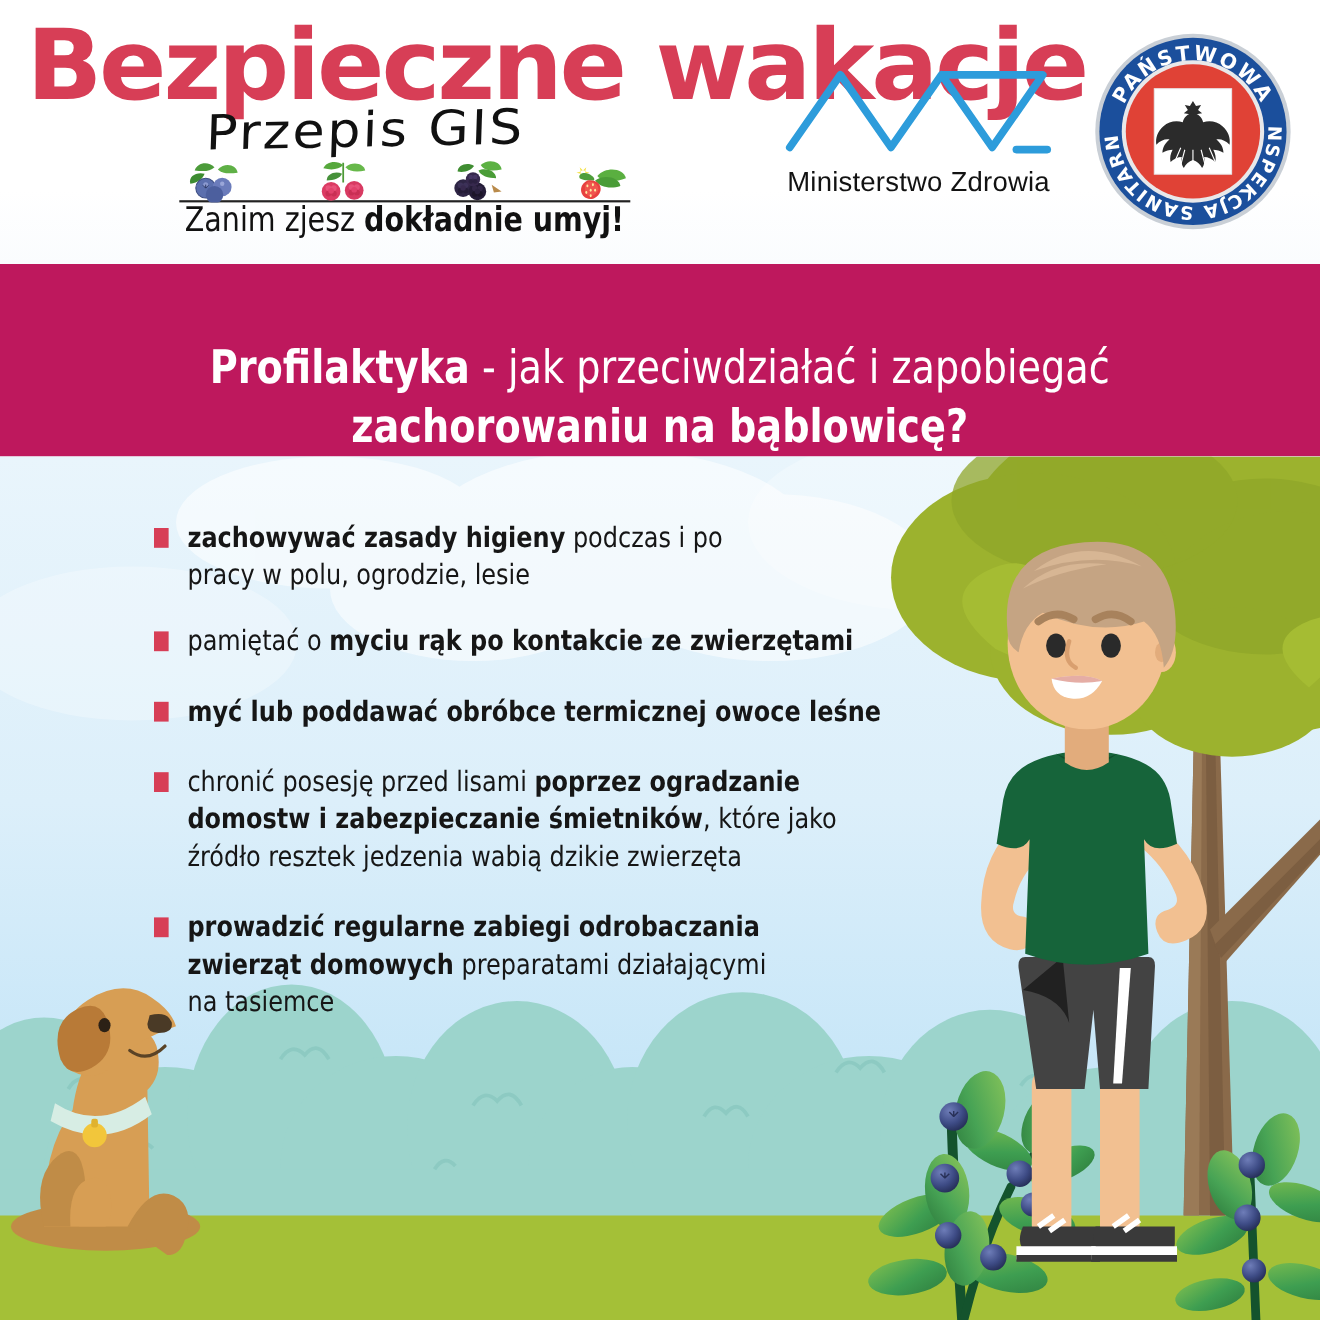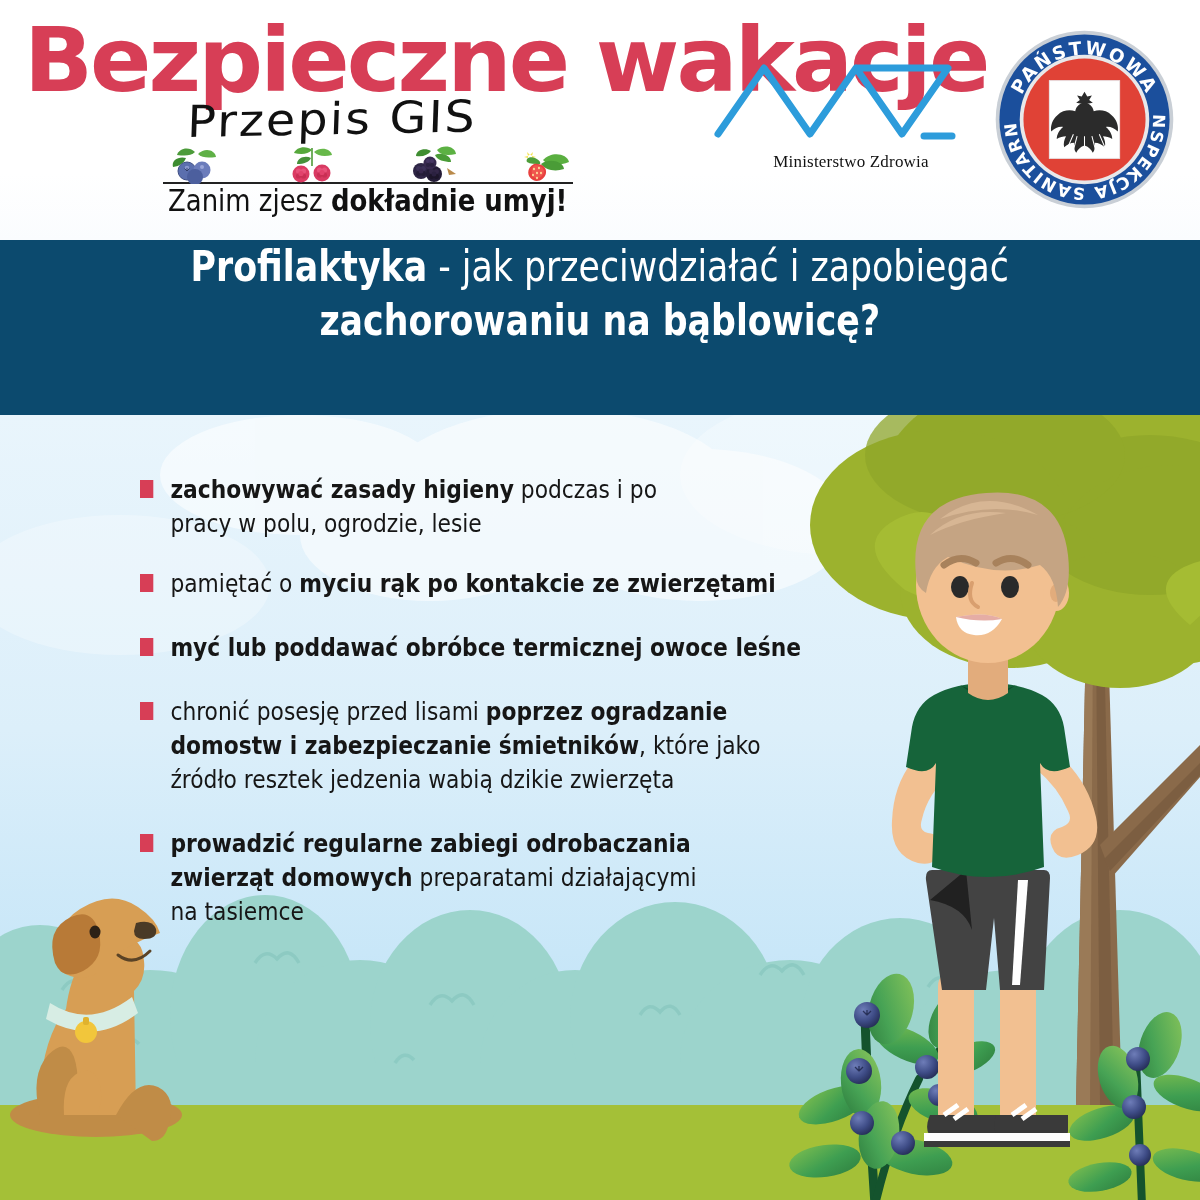--- a/index.html
+++ b/index.html
@@ -87,44 +87,44 @@
   }
   .brand-sub b { font-weight: 700; }
 
   .mz-logo {
     position: absolute;
     left: 700px; top: 40px;
     width: 270px; height: 160px;
   }
   .mz-caption {
     position: absolute;
-    left: 16px; top: 112px;
+    left: 0; top: 112px;
     width: 270px;
     text-align: center;
-    font-family: Liberation Serif, serif;
-    font-size: 17px;
+    font-family: Liberation Sans, sans-serif;
+    font-size: 25px;
     color: #121212;
     letter-spacing: 0.2px;
   }
   .gis-logo {
     position: absolute;
     left: 992px; top: 27px;
     width: 185px; height: 185px;
   }
 
   
   .banner {
     position: absolute;
     left: 0; top: 240px;
     width: 1200px; height: 175px;
-    background: #0c4a6e;
+    background: #be185d;
     display: flex;
     flex-direction: column;
     align-items: center;
-    justify-content: flex-start;
+    justify-content: flex-end;
   }
   .banner-line {
     color: #ffffff;
     font-family: "DejaVu Sans Condensed","DejaVu Sans", sans-serif;
     font-size: 42px;
     line-height: 54px;
     white-space: nowrap;
     transform: scaleX(0.92);
   }
   .banner-line b { font-weight: 700; }

